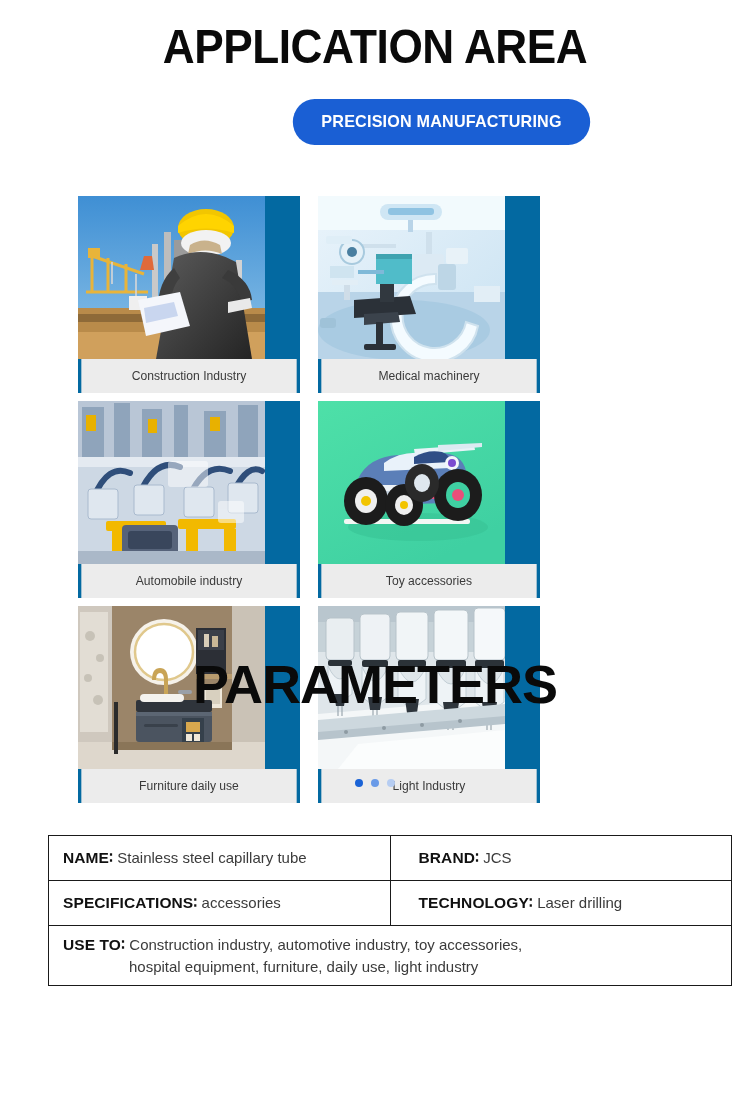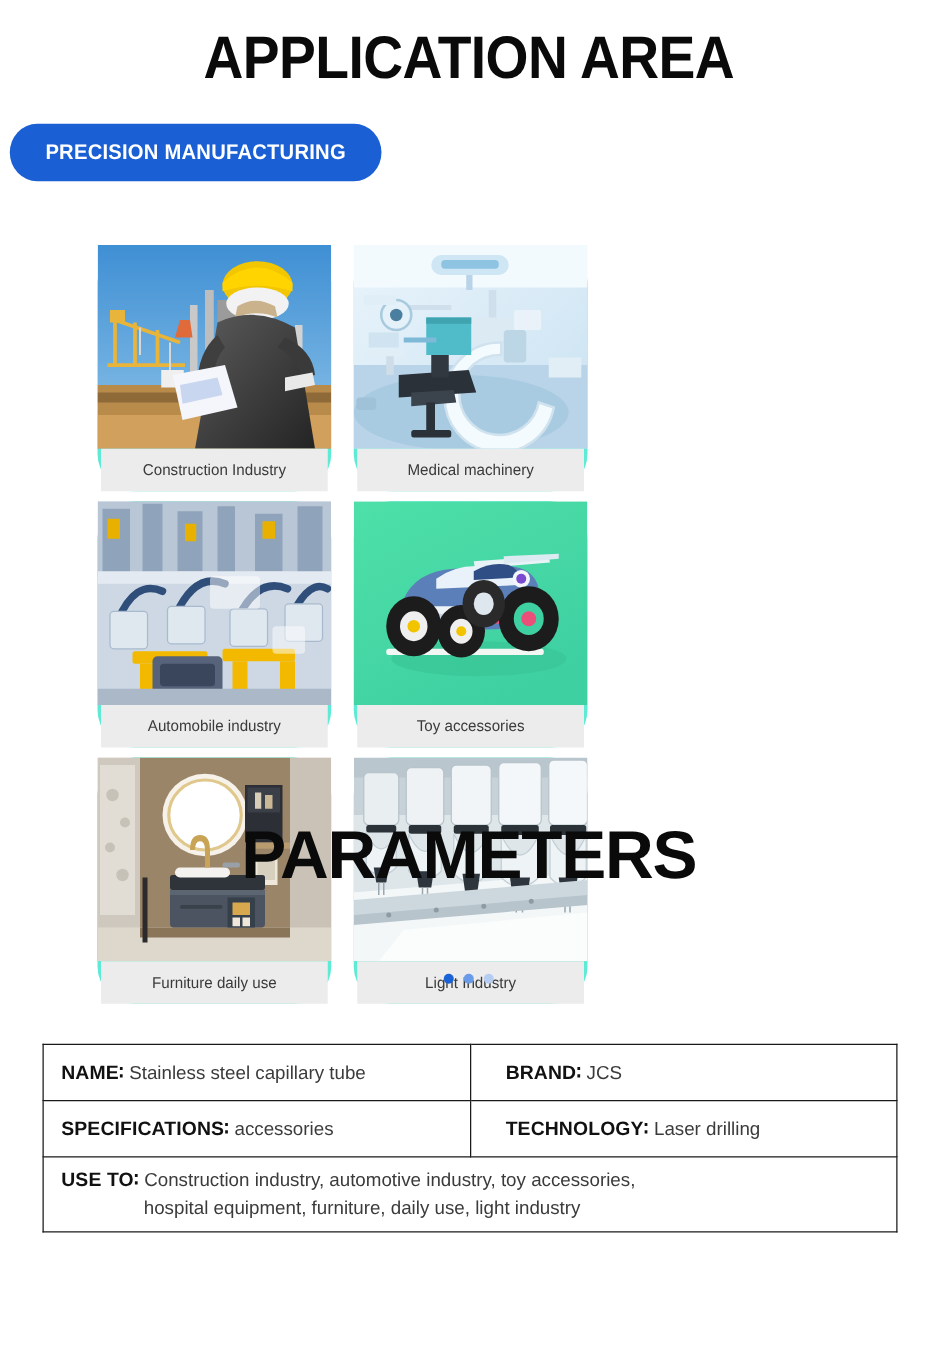--- a/index.html
+++ b/index.html
@@ -37,21 +37,21 @@
     transform: scaleX(0.92);
   }
 
   
   .badge-wrap {
     position: absolute;
     top: 99px;
     left: 0;
     width: 598px;
     display: flex;
-    justify-content: flex-start;
+    justify-content: flex-end;
   }
   .badge {
     display: inline-flex;
     align-items: center;
     justify-content: center;
     height: 46px;
     padding: 0 30px;
     border-radius: 23px;
     background: #1a5fd4;
     color: #ffffff;
@@ -69,24 +69,23 @@
   .grid {
     position: absolute;
     top: 196px;
     left: 78px;
     width: 596px;
     display: flex;
     flex-wrap: wrap;
     gap: 8px 18px;
   }
   .card {
-    width: 187px;
-    background: #5eead4;
+    width: 222px;
+    background: #0369a1;
     cursor: pointer;
-    border-radius: 30px;
   }
   .card .thumb {
     width: 187px;
     height: 163px;
     display: block;
     position: relative;
     overflow: hidden;
   }
   .card .cap {
     display: block;
@@ -119,21 +118,21 @@
     width: 750px;
     display: flex;
     justify-content: center;
     gap: 8px;
   }
   .dot { width: 8px; height: 8px; border-radius: 50%; cursor: pointer; }
 
   
   .spec-table {
     position: absolute;
-    left: 34px;
+    left: 48px;
     top: 835px;
     width: 684px;
     border: 1.5px solid #1a1a1a;
     border-collapse: collapse;
     background: #fff;
   }
   .spec-table td {
     border: 1.5px solid #1a1a1a;
     height: 45px;
     padding: 0 0 0 14px;

